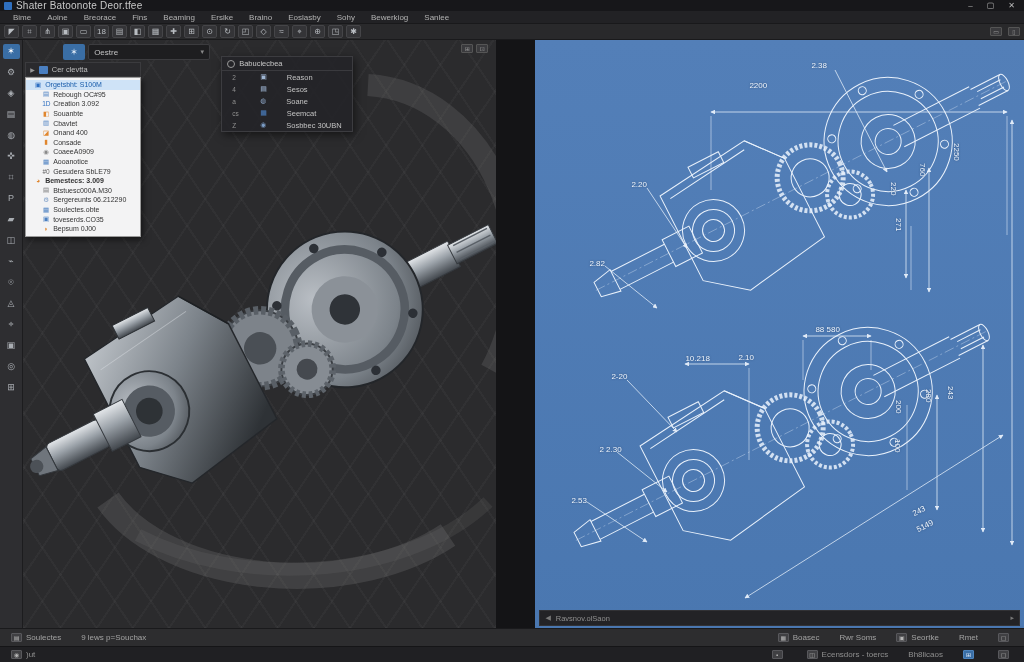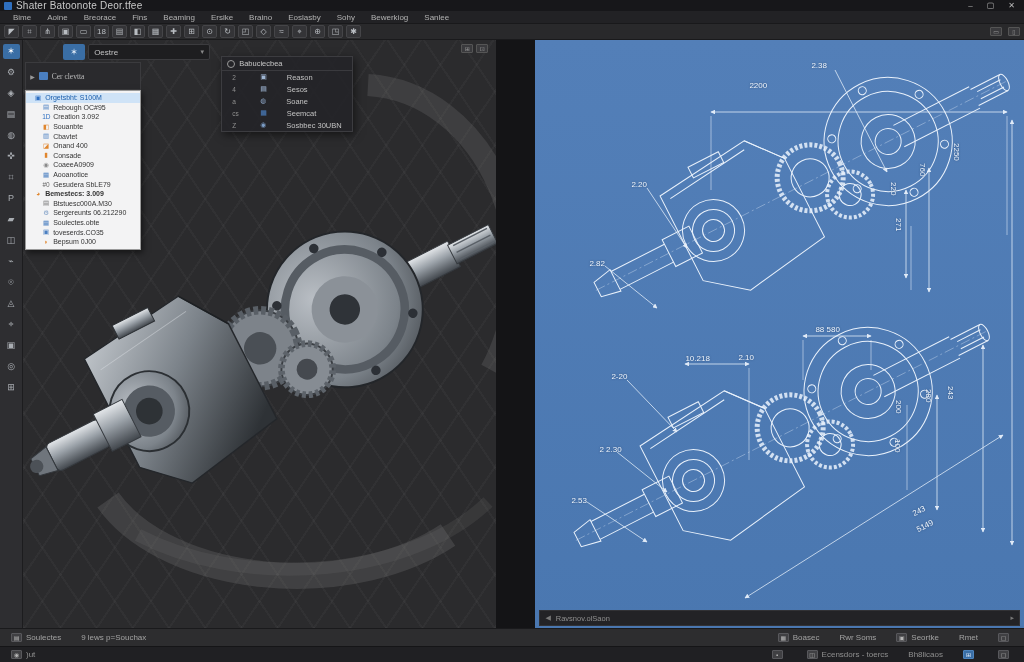--- a/index.html
+++ b/index.html
@@ -30,22 +30,22 @@
   .model-svg { position:absolute; left:0; top:0; }
   .vp-selector { position:absolute; left:40px; top:4px; display:flex; gap:3px; align-items:center; }
   .sel-ico { width:22px; height:16px; background:#3a6ea5; border-radius:2px; color:#dce8f5; font-size:9px;
     display:flex; align-items:center; justify-content:center; }
   .dropdown { width:122px; height:16px; background:#1e1e20; border:1px solid #3c3c3f; border-radius:2px;
     display:flex; align-items:center; padding:0 5px; color:#c2c2c2; font-size:8px; }
   .dropdown .chev { margin-left:auto; color:#8a8a8a; font-size:7px; }
   .corner-icons { position:absolute; right:8px; top:4px; display:flex; gap:3px; }
   .corner-icons .mini-ico { margin:0; }
   .tree-panel { position:absolute; left:2px; top:22px; width:116px; }
-  .tree-header { height:28px; background:#2a2a2d; border:1px solid #3b3b3e; color:#bdbdbd; font-size:7.5px;
-    display:flex; align-items:center; gap:4px; padding:0 4px;font-family:Liberation Serif, serif; }
+  .tree-header { height:15px; background:#2a2a2d; border:1px solid #3b3b3e; color:#bdbdbd; font-size:7.5px;
+    display:flex; align-items:center; gap:4px; padding:0 4px; }
   .tree-header .arr { font-size:6px; color:#999; }
   .tree-header .hico { width:9px; height:8px; background:#4a7fc1; border-radius:1px; }
   .tree-body { background:#f3f3f4; border:1px solid #9a9a9a; box-shadow:2px 3px 6px rgba(0,0,0,.5); padding:2px 0; }
   .tree-row { display:flex; align-items:center; gap:3px; height:9.6px; padding-right:3px; font-size:7px; color:#333; white-space:nowrap; overflow:hidden; }
   .tree-row .tint { font-size:6.5px; width:8px; text-align:center; flex:0 0 auto; }
   .tree-row.selected { background:#cfe3f7; color:#1a5dab; }
   .tree-row.bold { font-weight:bold; }
   .overlay-panel { position:absolute; left:198px; top:16px; width:132px; background:rgba(36,36,40,.92);
     border:1px solid #3c3c40; box-shadow:2px 3px 8px rgba(0,0,0,.5); }
   .ov-header { height:14px; display:flex; align-items:center; gap:4px; padding:0 5px; color:#c6c6c6; font-size:7.5px;

